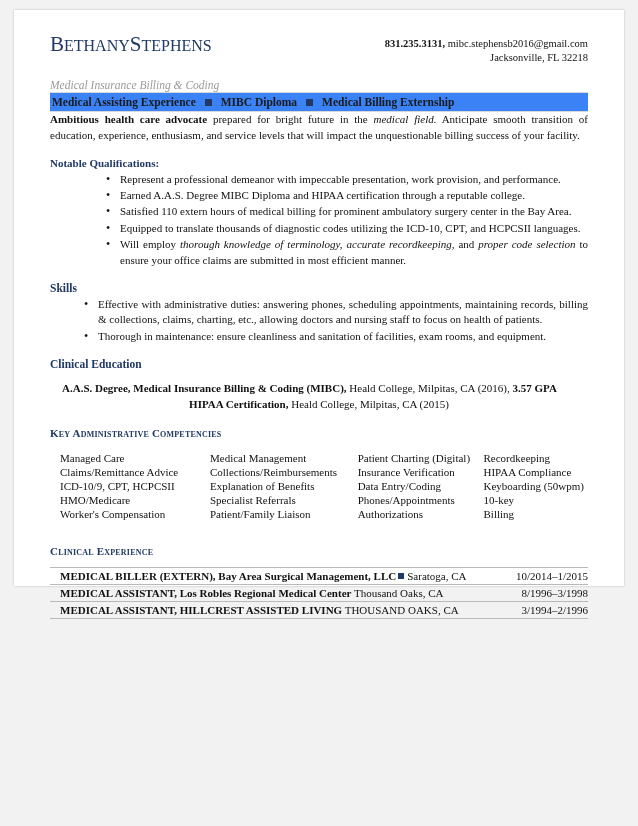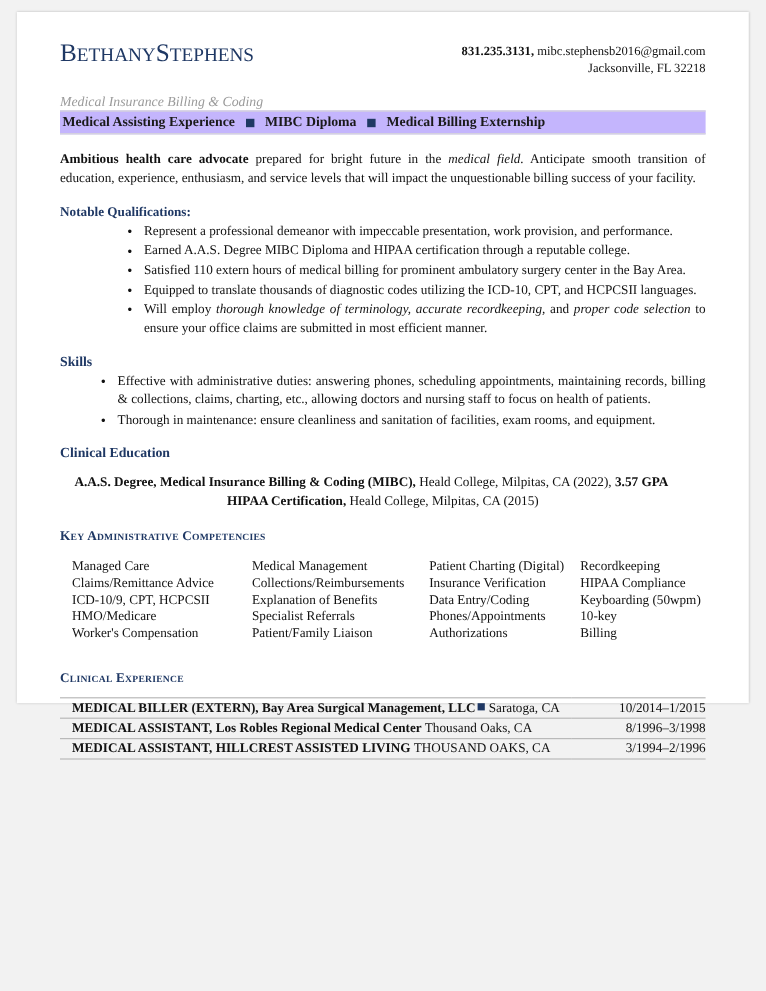--- a/index.html
+++ b/index.html
@@ -62,42 +62,41 @@
   .tagline {
     margin-top: 14px;
     color: #9a9a9a;
     font-style: italic;
     font-size: 10.5px;
   }
   .tagline .c1 { font-size: 11.5px; }
 
   .headline-bar {
     margin-top: 1px;
-    background: #c4b5fd;
+    background: #3b82f6;
     border-top: 1px solid #d8d8d8;
     border-bottom: 1px solid #d8d8d8;
     font-size: 11.5px;
     font-weight: bold;
     color: #1a1a1a;
     padding: 3px 2px 3px 2px;
     display: flex;
     align-items: center;
     gap: 6px;
   }
   .sq {
     display: inline-block;
     width: 7px;
     height: 7px;
     background: #1f3864;
     margin: 0 3px;
   }
 
   
   .para {
-    margin-top: 14px;
     font-size: 11px;
     line-height: 1.42;
     text-align: justify;
     color: #111;
   }
   .para b { font-weight: bold; }
   .para i { font-style: italic; }
 
   .subhead {
     margin-top: 13px;
@@ -243,21 +242,21 @@
     </ul>
 
     <div class="ctr-head">Skills</div>
     <ul class="bullets indent2">
       <li><b>Effective with administrative duties:</b><span> answering phones, scheduling appointments, maintaining records, billing &amp; collections, claims, charting, etc., allowing doctors and nursing staff to focus on health of patients.</span></li>
       <li><b>Thorough in maintenance:</b><span> ensure cleanliness and sanitation of facilities, exam rooms, and equipment.</span></li>
     </ul>
 
     <div class="ctr-head">Clinical Education</div>
     <div class="edu">
-      <span class="l1"><b>A.A.S. Degree, Medical Insurance Billing &amp; Coding (MIBC),</b><span> Heald College, Milpitas, CA (2022), </span><b>3.57 GPA</b></span>
+      <span class="l1"><b>A.A.S. Degree, Medical Insurance Billing &amp; Coding (MIBC),</b><span> Heald College, Milpitas, CA (2016), </span><b>3.57 GPA</b></span>
       <span><b>HIPAA Certification,</b><span> Heald College, Milpitas, CA (2015)</span></span>
     </div>
 
     <div class="ctr-head sc">Key Administrative Competencies</div>
     <table class="comp">
       <tbody>
           <tr>
         <td class="c1">Managed Care</td>
         <td class="c2">Medical Management</td>
         <td class="c3">Patient Charting (Digital)</td>

